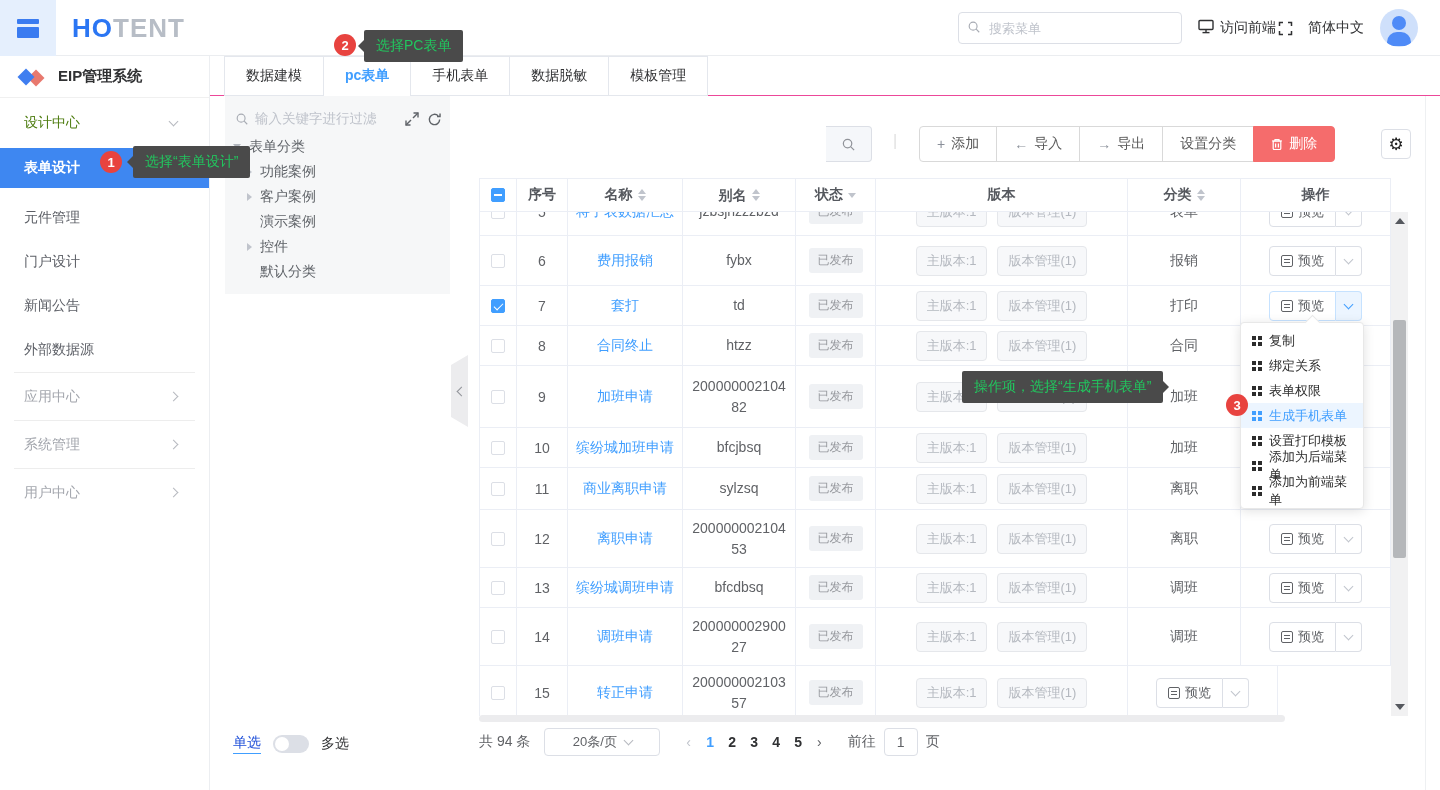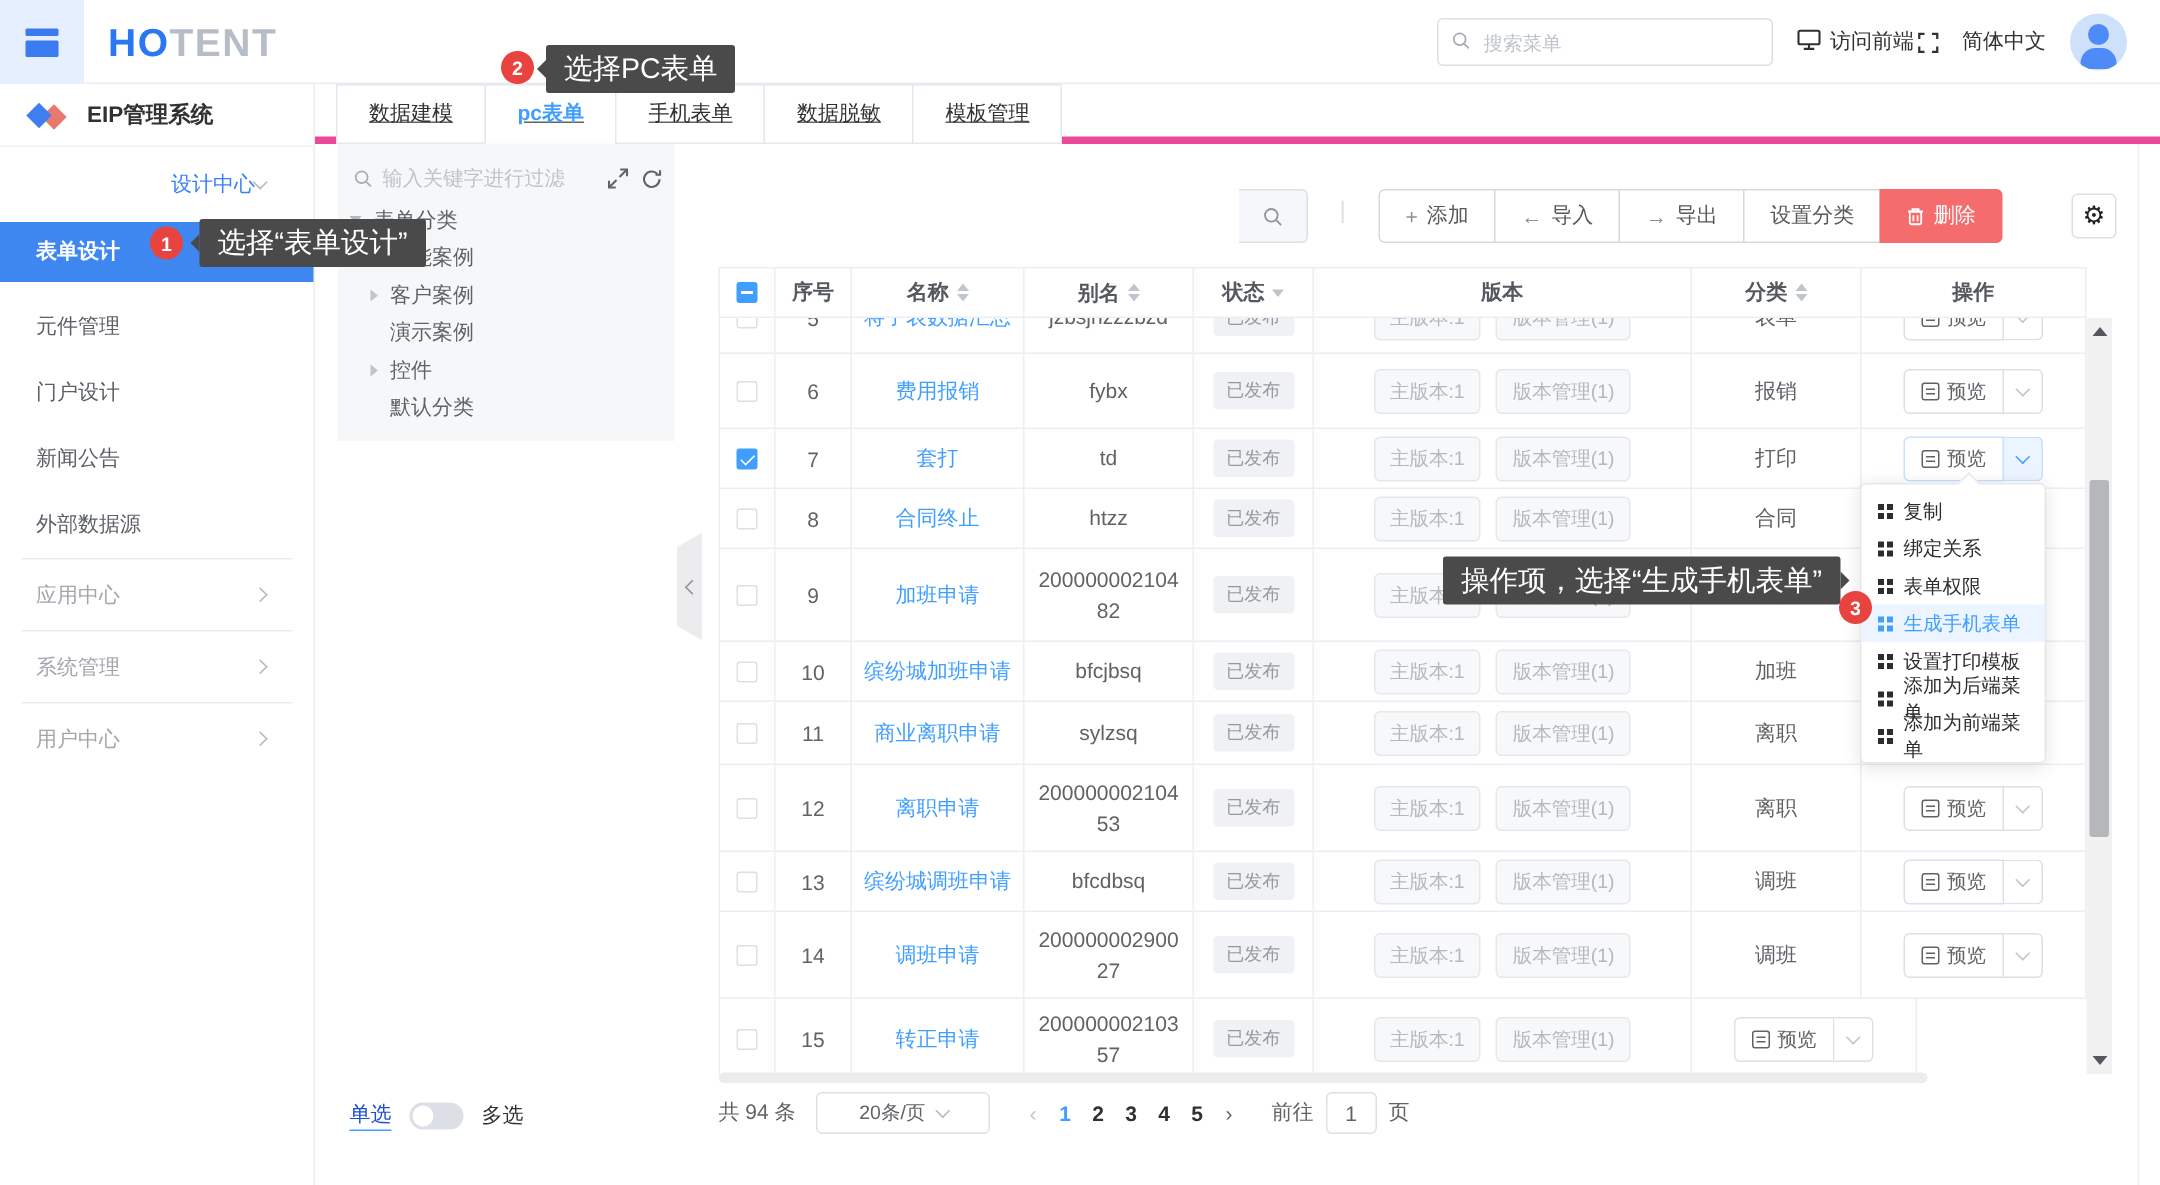--- a/index.html
+++ b/index.html
@@ -27,33 +27,33 @@
   .avatar .head { position:absolute; left:12px; top:7px; width:14px; height:14px; border-radius:50%; background:#4f8bf7; }
   .avatar .body { position:absolute; left:7px; top:23px; width:24px; height:14px; border-radius:10px 10px 0 0; background:#4f8bf7; }
 
   
   .sidebar { position:absolute; left:0; top:56px; width:210px; height:734px; background:#fff; border-right:1px solid #eceef1; z-index:10; }
   .sb-title { height:42px; display:flex; align-items:center; padding-left:18px; border-bottom:1px solid #f0f0f0; }
   .diamonds { position:relative; width:28px; height:20px; }
   .diamonds .d1 { position:absolute; left:2px; top:4px; width:12px; height:12px; background:#3f7ef0; transform:rotate(45deg); z-index:2; }
   .diamonds .d2 { position:absolute; left:12px; top:5px; width:12px; height:12px; background:#e8796e; transform:rotate(45deg); z-index:1; }
   .sb-title .t { margin-left:12px; font-size:15px; font-weight:bold; color:#303133; }
-  .sb-group { height:34px; display:flex; align-items:center; justify-content:flex-end; padding:0 32px 0 24px; color:#3b82f6; font-size:14px; cursor:pointer; margin-top:8px; }
+  .sb-group { height:34px; display:flex; align-items:center; justify-content:space-between; padding:0 32px 0 24px; color:#4d7c0f; font-size:14px; cursor:pointer; margin-top:8px; }
   .sb-active { height:40px; margin-top:8px; background:#3e87f1; color:#fff; font-size:14px; font-weight:bold; display:flex; align-items:center; padding-left:24px; cursor:pointer; }
   .sb-items { padding-top:8px; }
   .sb-item { height:44px; display:flex; align-items:center; padding-left:24px; font-size:14px; color:#5c5f66; cursor:pointer; }
   .sb-section { cursor:pointer; }
   .sb-section::before { content:""; display:block; height:1px; background:#ededed; margin:0 14px; }
   .sb-section .row { height:47px; display:flex; align-items:center; justify-content:space-between; padding:0 32px 0 24px; color:#a3a6ad; font-size:14px; }
   .chev { display:inline-block; width:7px; height:7px; border-right:1.5px solid #b6b9bf; border-bottom:1.5px solid #b6b9bf; }
   .chev.down { transform:rotate(45deg); margin-top:-3px; }
   .chev.right { transform:rotate(-45deg); }
 
   
-  .tabbar { position:absolute; left:210px; top:56px; width:1230px; height:40px; background:#fff; border-bottom:5px solid #ec4899; display:flex; padding-left:15px; z-index:5;text-decoration:underline; }
+  .tabbar { position:absolute; left:210px; top:56px; width:1230px; height:40px; background:#fff; border-bottom:1px solid #ec4899; display:flex; padding-left:15px; z-index:5; }
   .tab { height:40px; padding:0 21px; display:flex; align-items:center; font-size:14px; color:#303133; background:#fff; border:1px solid #e4e7ed; margin-left:-1px; cursor:pointer; position:relative; }
   .tab.active { color:#409eff; font-weight:bold; }
   .tab.active::after { content:""; position:absolute; left:0; right:0; bottom:-1px; height:1px; background:#fff; }
 
   
   .tree-panel { position:absolute; left:225px; top:96px; width:225px; height:694px; background:#fff; }
   .tree-top { background:#f6f7f8; padding:8px 8px 10px 8px; }
   .tree-search { position:relative; height:30px; display:flex; align-items:center; }
   .tree-search .ph { margin-left:22px; font-size:13.5px; color:#bfc3cb; flex:1; cursor:text; }
   .tree-search .q { position:absolute; left:2px; top:8px; }
@@ -142,21 +142,21 @@
   .menu { position:absolute; left:1240px; top:322px; width:124px; background:#fff; border:1px solid #e8e8e8; border-radius:4px; box-shadow:0 2px 12px rgba(0,0,0,.12); padding:5px 0; z-index:40; }
   .menu::before { content:""; position:absolute; left:66px; top:-6px; width:10px; height:10px; background:#fff; border-left:1px solid #e8e8e8; border-top:1px solid #e8e8e8; transform:rotate(45deg); }
   .mi { height:25px; display:flex; align-items:center; gap:7px; padding:0 11px; font-size:13px; color:#2d2d2d; cursor:pointer; }
   .mi.active { background:#ecf5ff; color:#409eff; }
   .grid-ico { width:10px; height:10px; flex:0 0 10px;
     background-image:linear-gradient(currentColor,currentColor),linear-gradient(currentColor,currentColor),linear-gradient(currentColor,currentColor),linear-gradient(currentColor,currentColor);
     background-size:4px 4px; background-position:0 0,6px 0,0 6px,6px 6px; background-repeat:no-repeat; }
 
   
   .badge { position:absolute; width:22px; height:22px; border-radius:50%; background:#e8433f; color:#fff; font-size:13px; font-weight:bold; display:flex; align-items:center; justify-content:center; z-index:55; }
-  .tip { position:absolute; height:32px; background:#4a4a4a; color:#ffffff; font-size:19px; display:flex; align-items:center; padding:0 12px; border-radius:2px; z-index:50; white-space:nowrap; }
+  .tip { position:absolute; height:32px; background:#4a4a4a; color:#22c55e; font-size:14px; display:flex; align-items:center; padding:0 12px; border-radius:2px; z-index:50; white-space:nowrap; }
   .tip .arrow-l { position:absolute; left:-6px; top:10px; width:0; height:0; border-top:6px solid transparent; border-bottom:6px solid transparent; border-right:6px solid #4a4a4a; }
   .tip .arrow-r { position:absolute; right:-6px; top:10px; width:0; height:0; border-top:6px solid transparent; border-bottom:6px solid transparent; border-left:6px solid #4a4a4a; }
   .right-line { position:absolute; left:1425px; top:56px; width:1px; height:734px; background:#eef0f2; }
 </style>
 </head>
 <body>
 
 <div class="page">
 
   <div class="header">

